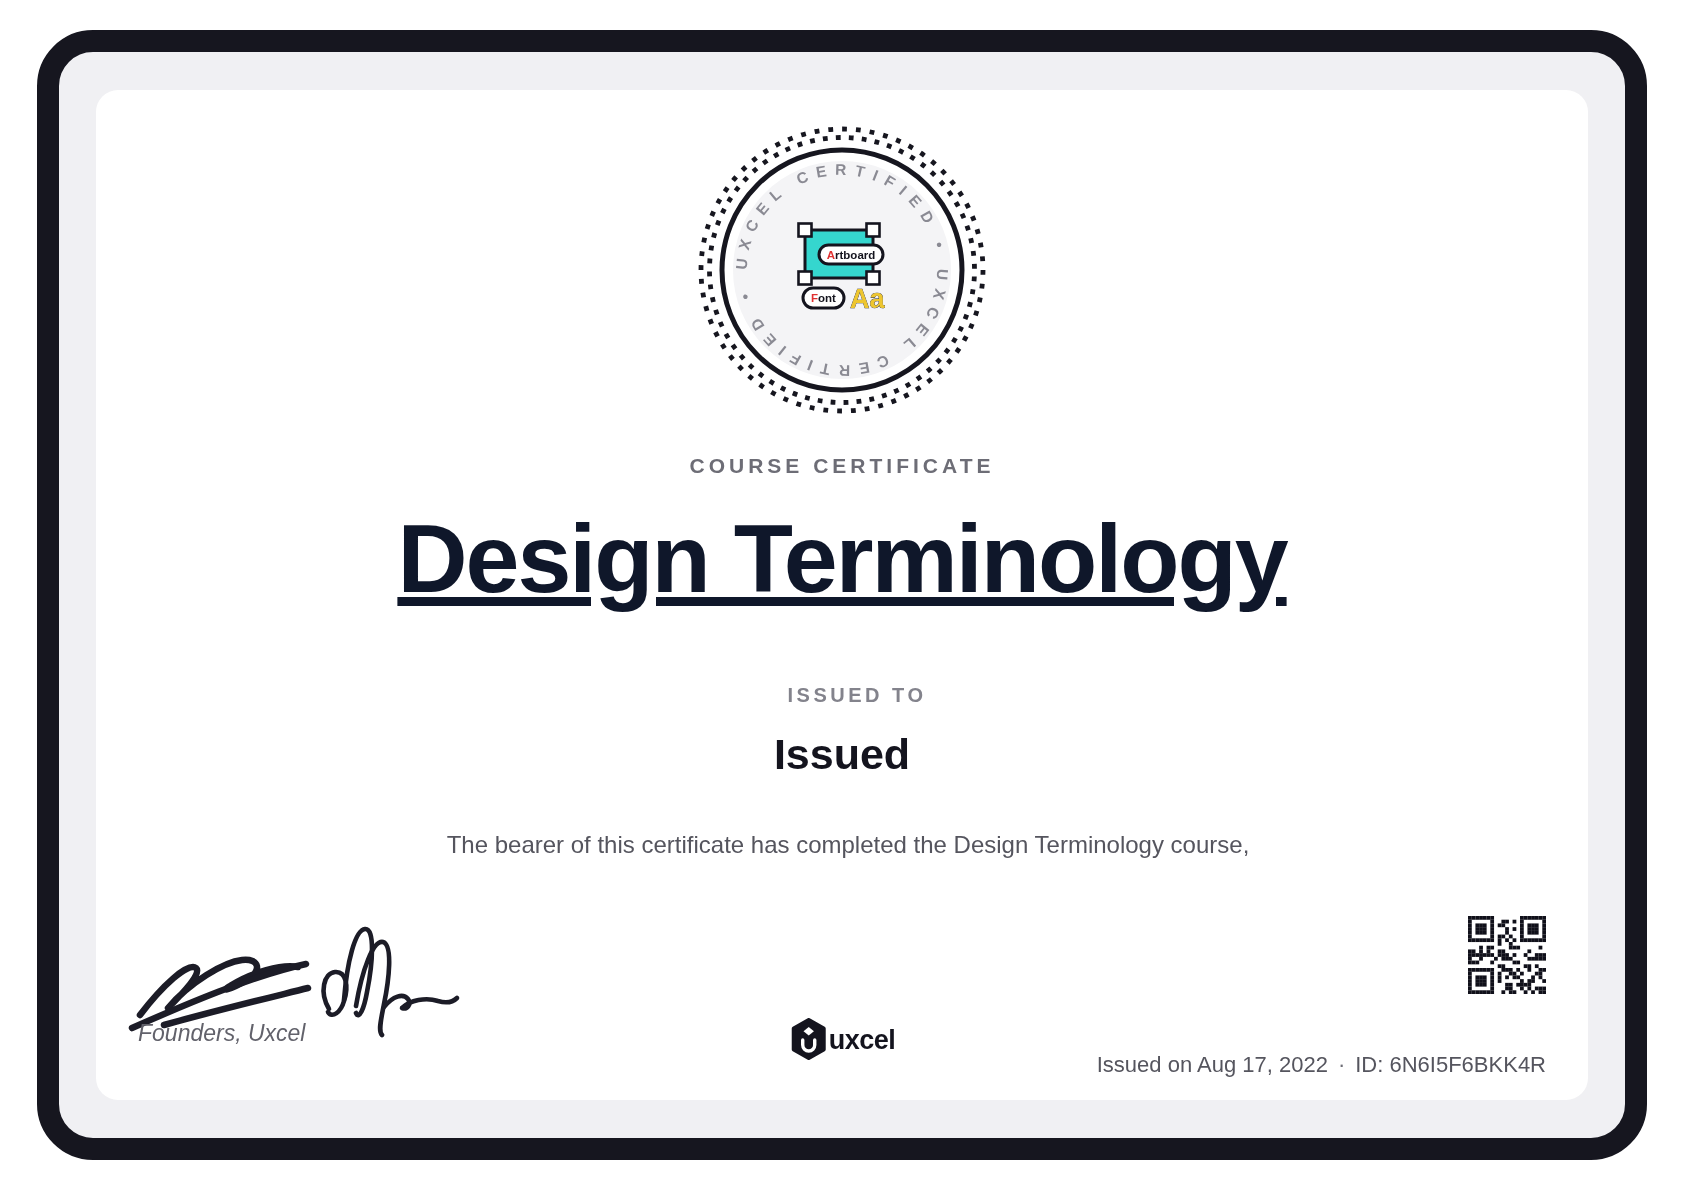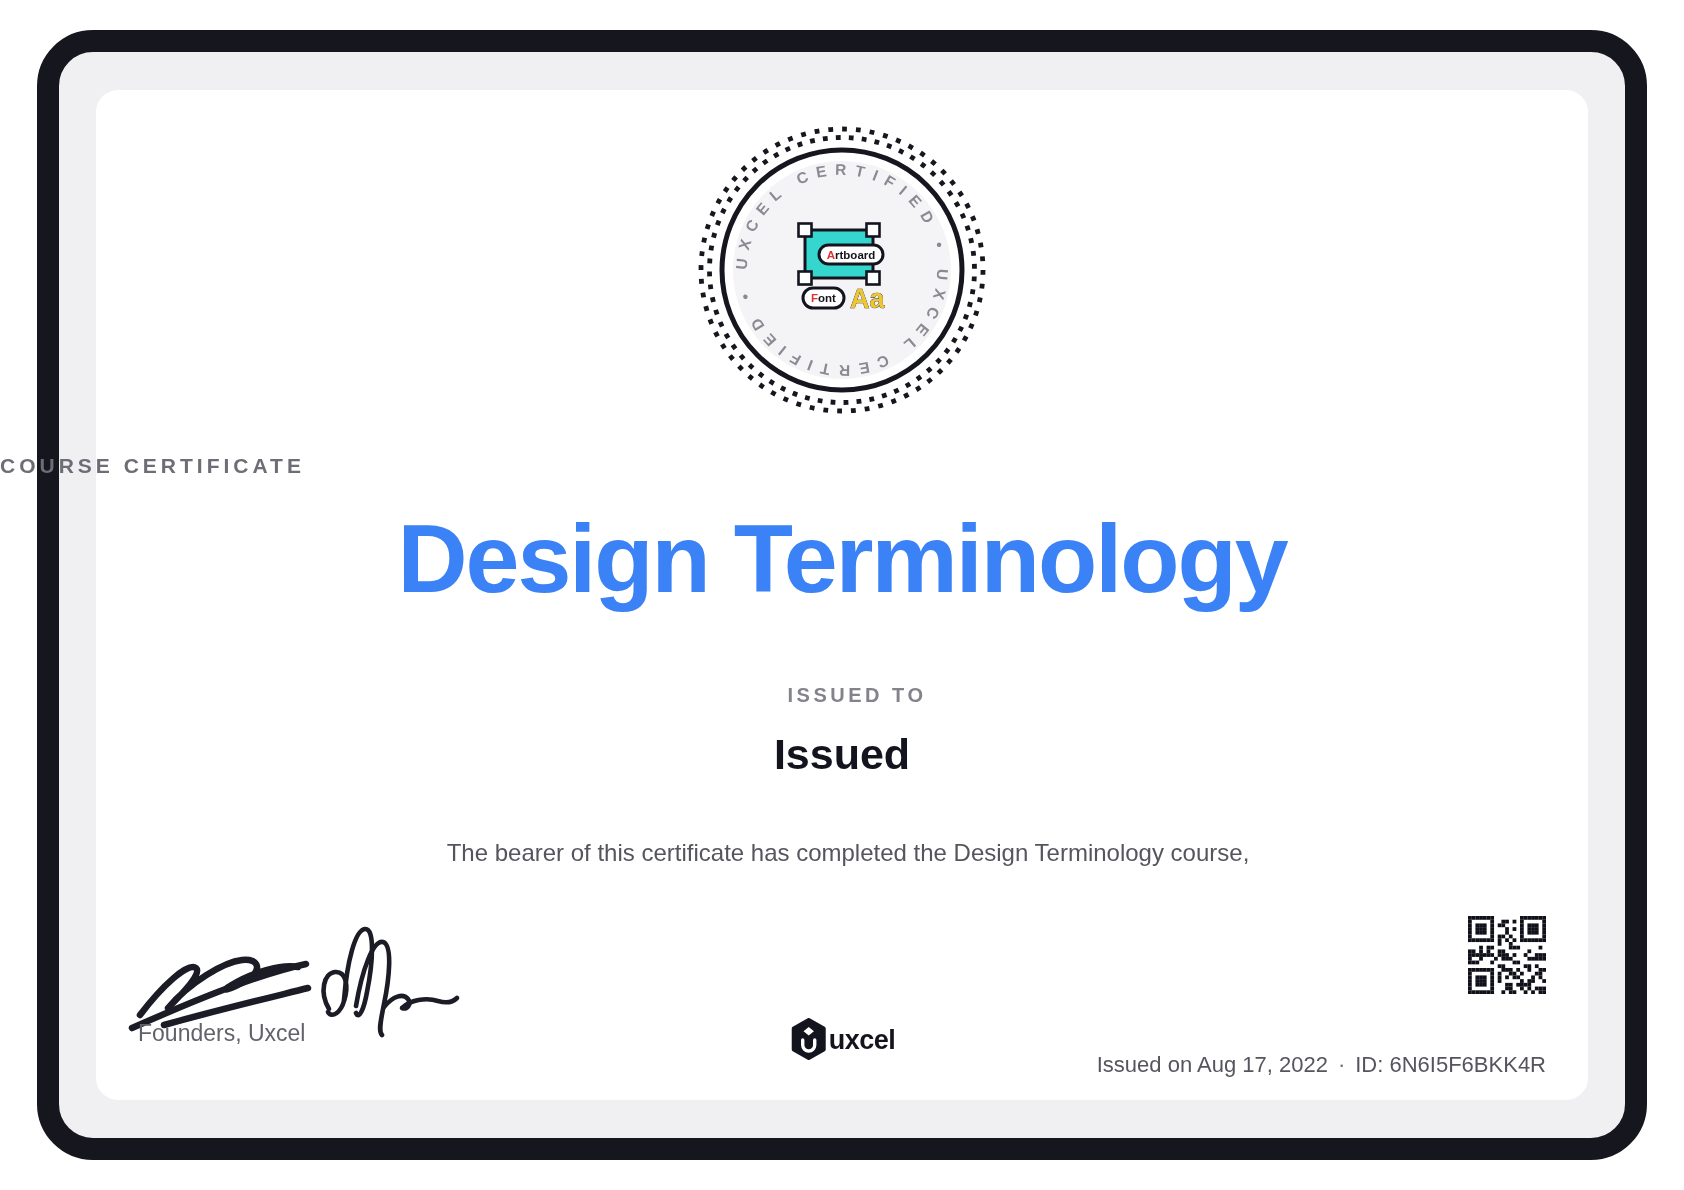--- a/index.html
+++ b/index.html
@@ -18,35 +18,35 @@
   .ring-text { fill:#8a8a93; font-family:"Liberation Sans","DejaVu Sans",sans-serif;
                font-size:15.5px; font-weight:700; letter-spacing:8px; }
   .chip-text { font-family:"Liberation Sans","DejaVu Sans",sans-serif;
                font-size:11.5px; font-weight:700; fill:#14141e; }
   .chip-initial { fill:#e03131; }
   .specimen-text { font-family:"Liberation Sans","DejaVu Sans",sans-serif;
                    font-size:27px; font-weight:700; fill:#eec62f;
                    stroke:#14141e; stroke-width:0.6px; paint-order:stroke; }
 
   
-  .kicker { position:absolute; left:0; right:0; top:454px; 
+  .kicker { position:absolute; left:0; right:0; top:454px; text-align:center;
             font-size:21px; font-weight:700; letter-spacing:4px; color:#6d6d76; }
   .title  { position:absolute; left:0; right:0; top:510px; text-align:center;
-            font-size:97px; line-height:1; font-weight:700; letter-spacing:-2px; color:#3b82f6; }
+            font-size:97px; line-height:1; font-weight:700; letter-spacing:-2px; color:#0f172a;text-decoration:underline; }
   .issued-to { position:absolute; left:0; right:0; top:684px; text-align:center;
                font-size:20px; font-weight:700; letter-spacing:3.5px; color:#83838c;padding-left:30px; }
   .recipient { position:absolute; left:0; right:0; top:733px; text-align:center;
                font-size:43px; line-height:1; font-weight:700; color:#14141e; }
   .description { position:absolute; left:12px; right:0; top:826px; text-align:center;
-                 font-size:24px; line-height:37px; color:#55555e;margin-top:8px; }
+                 font-size:24px; line-height:37px; color:#55555e; }
 
   
   .signatures { position:absolute; left:126px; top:912px; width:335px; height:128px; }
   .sig { stroke:#1c1c27; fill:none; stroke-linecap:round; stroke-linejoin:round; }
-  .founders { position:absolute; left:138px; top:1020px; font-size:23px; color:#62626b; }
+  .founders { position:absolute; left:138px; top:1020px; font-size:23px; color:#62626b;font-style:italic; }
   .brand { position:absolute; left:50%; top:1018px; transform:translateX(-50%);
            display:flex; align-items:center; }
   .brand-name { font-size:27px; font-weight:700; letter-spacing:-0.5px; color:#14141e; }
   .issue-line { position:absolute; right:138px; top:1024px; font-size:22px; color:#55555e;
                 white-space:nowrap;margin-top:28px; }
   .issue-line .sep { display:inline-block; margin:0 10px; color:#6d6d76; }
   .qr { position:absolute; right:138px; top:916px; width:78px; height:78px; }
 </style>
 </head>
 <body>

